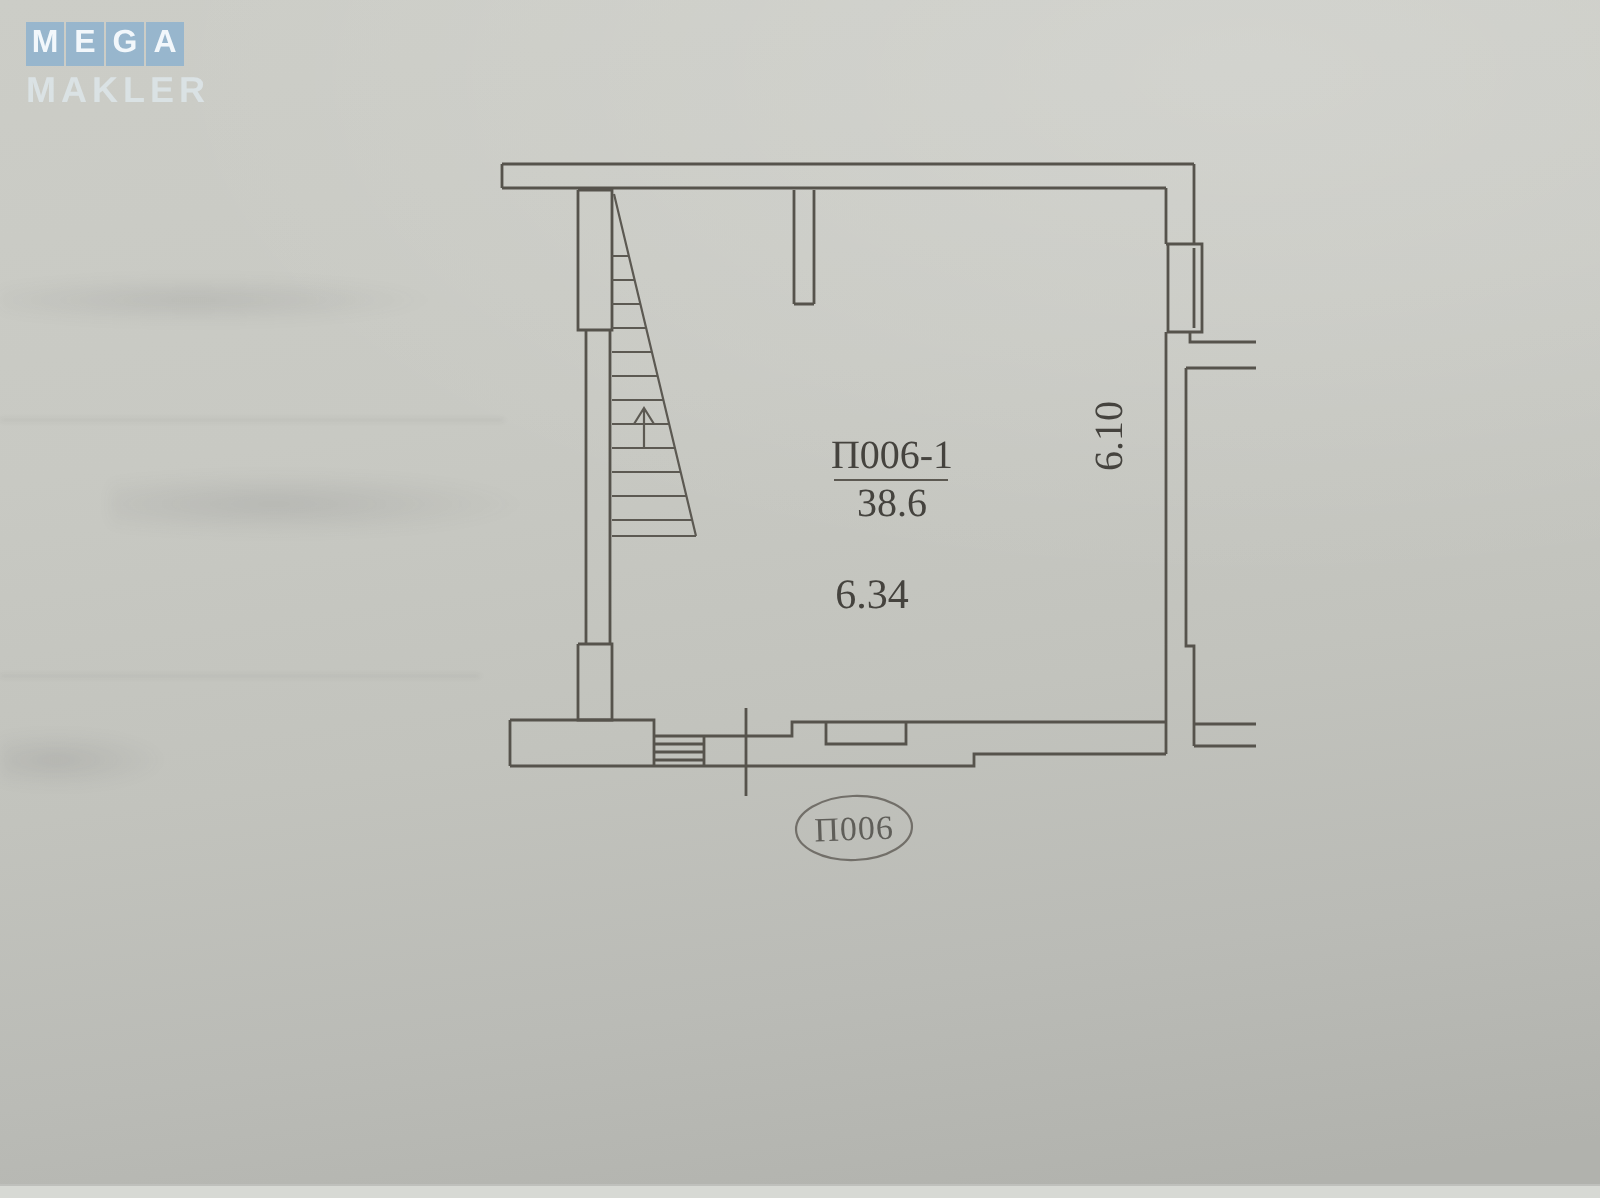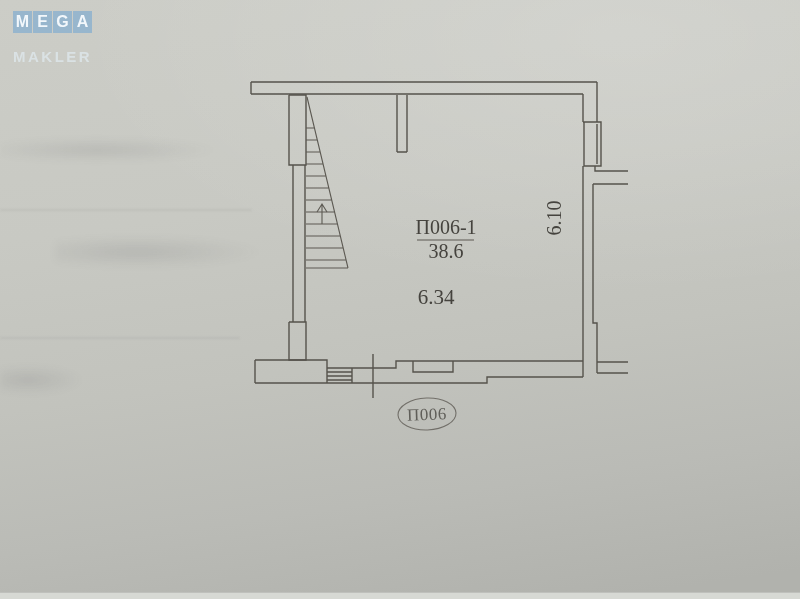--- a/index.html
+++ b/index.html
@@ -16,22 +16,22 @@
   .logo{position:absolute;left:13px;top:11px;}
   .logo-row{display:flex;gap:1px;}
   .tile{
     width:19px;height:22px;
     background:rgba(124,170,208,0.66);
     display:flex;align-items:center;justify-content:center;
     color:rgba(250,253,255,0.92);
     font-weight:bold;font-size:16px;line-height:1;
   }
   .logo-sub{
-    margin-top:15px;
-    font-weight:bold;font-size:15px;
+    margin-top:2px;
+    font-weight:bold;font-size:18px;
     letter-spacing:2.5px;
     color:rgba(228,240,249,0.60);
   }
   
   .ghost{position:absolute;filter:blur(3px);pointer-events:none;}
   .g1{left:0;top:138px;width:215px;height:24px;
       background:radial-gradient(ellipse at 45% 50%, rgba(55,55,65,0.10), rgba(0,0,0,0) 72%);}
   .g2{left:55px;top:236px;width:205px;height:32px;
       background:radial-gradient(ellipse at 40% 50%, rgba(55,55,65,0.11), rgba(0,0,0,0) 72%);}
   .g3{left:0;top:366px;width:80px;height:28px;

